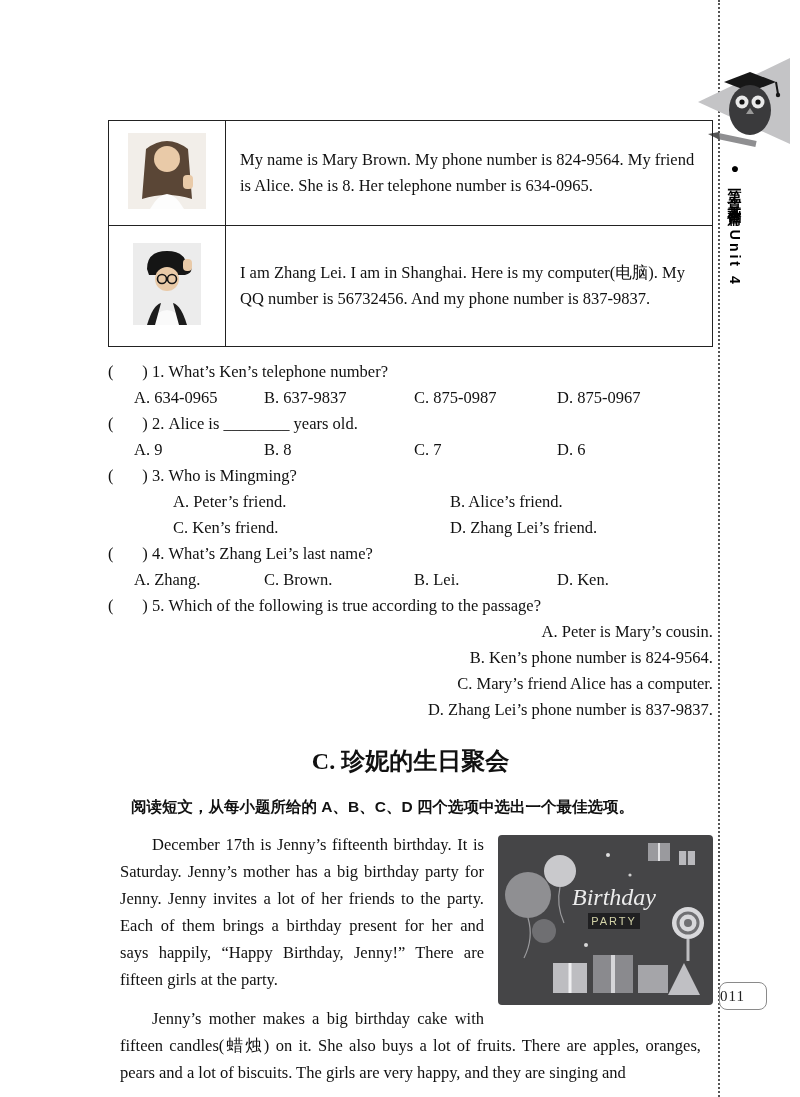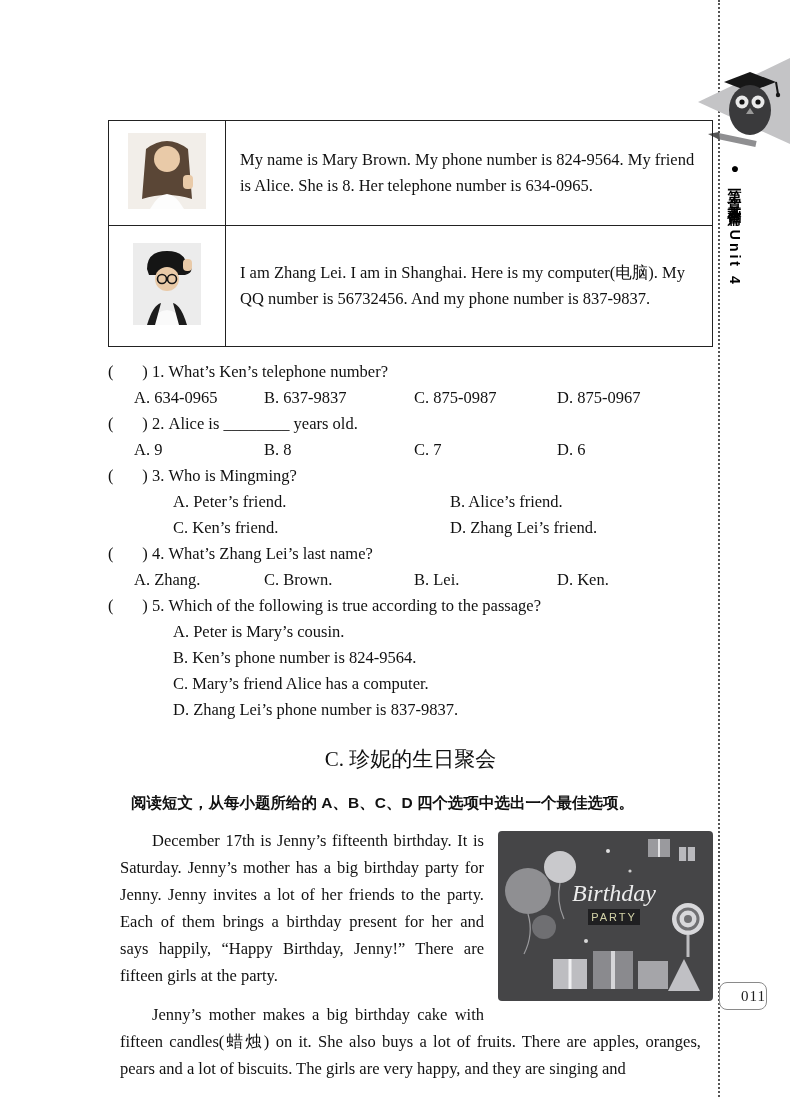--- a/index.html
+++ b/index.html
@@ -10,40 +10,40 @@
   
   .dotted-rule{position:absolute;left:718px;top:0;height:1097px;width:0;
     border-left:2px dotted #555;}
   .owl-wrap{position:absolute;left:688px;top:52px;width:104px;height:100px;}
   .side-label{position:absolute;left:726px;top:160px;height:260px;
     writing-mode:vertical-rl;text-orientation:mixed;
     font-family:"Liberation Sans", sans-serif;font-weight:700;
     font-size:14px;letter-spacing:3px;color:#000;}
   .page-num{position:absolute;left:719px;top:982px;width:46px;height:26px;
     border:1px solid #8a8a8a;border-radius:8px;background:#fff;
-    text-align:right;line-height:26px;font-size:15px;letter-spacing:1px;color:#222;}
+    text-align:left;line-height:26px;font-size:15px;letter-spacing:1px;color:#222;}
   
   .content{position:absolute;left:108px;top:120px;width:605px;}
   table.profiles{border-collapse:collapse;width:100%;}
   table.profiles td{border:1.5px solid #222;}
   td.photo-cell{width:106px;text-align:center;vertical-align:middle;padding:5px;}
   td.text-cell{padding:10px 14px;font-size:16.5px;line-height:26px;vertical-align:middle;}
   tr.row-1 td{height:84px;}
   tr.row-2 td{height:100px;}
   .photo{display:inline-block;}
   
   .questions{margin-top:12px;font-size:16.5px;}
   .q-line{display:flex;line-height:26px;}
   .pre{white-space:pre;}
   .opts{margin-left:65px;line-height:26px;}
   .opts-row4{display:grid;grid-template-columns:130px 150px 143px auto;margin-left:26px;}
   .opts-grid2{display:grid;grid-template-columns:277px auto;}
-  .opts-stack span{display:block;}
-  
-  .section-heading{text-align:center;font-size:21px;font-weight:400;margin:22px 0 18px;}
+  .opts-stack span{display:block;text-align:right;}
+  
+  .section-heading{text-align:center;font-size:24px;font-weight:700;margin:22px 0 18px;}
   .instruction{font-family:"Liberation Sans", sans-serif;font-weight:700;
     font-size:15.5px;margin:0 0 12px;line-height:24px;padding-left:23px;}
   
   .passage{font-size:16.5px;line-height:27px;text-align:justify;}
   .passage p{margin:12px;text-indent:32px;}
   .party-image{float:right;width:215px;height:174px;margin:4px 0 10px 14px;position:relative;}
   .party-image svg{display:block;}
 </style>
 </head>
 <body>

